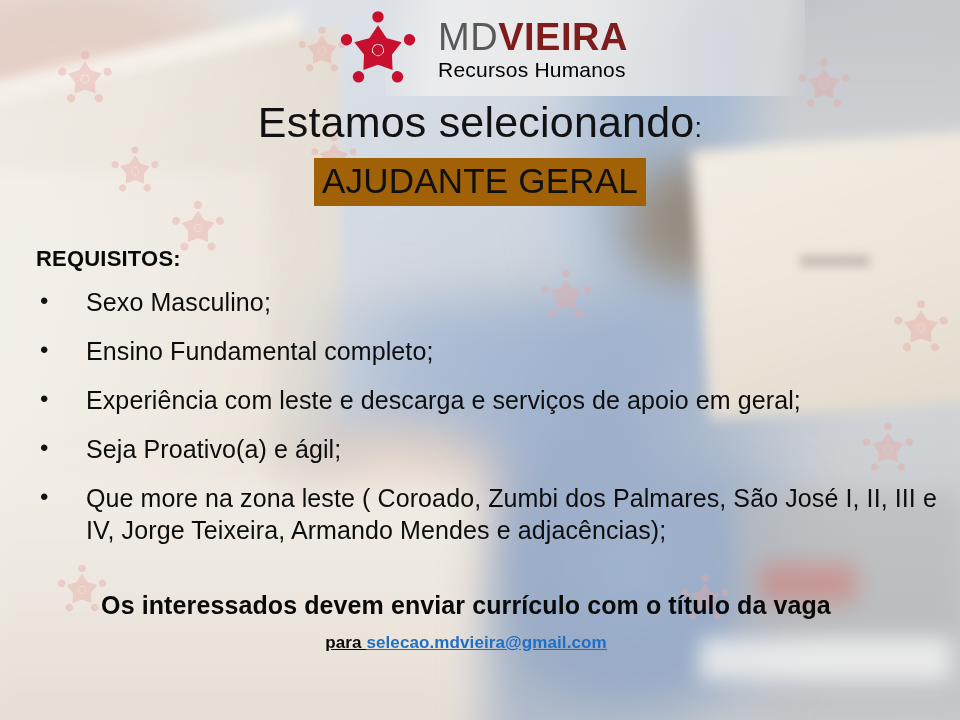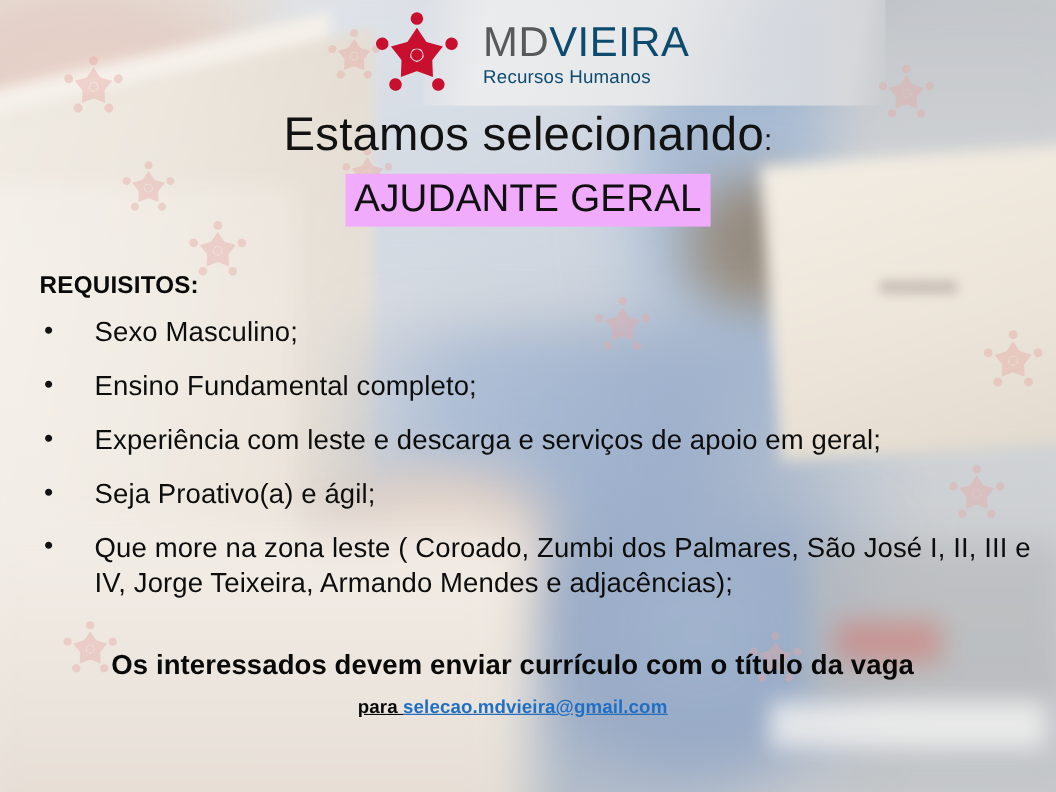--- a/index.html
+++ b/index.html
@@ -142,39 +142,39 @@
     position:absolute; left:0; top:4px; width:960px; height:92px;
     display:flex; justify-content:center; align-items:center; gap:14px;
   }
   .logo-mark { width:92px; height:92px; flex:0 0 auto; }
   .logo-text { display:flex; flex-direction:column; justify-content:center; }
   .logo-name {
     font-size:38px; letter-spacing:.5px; line-height:1.02; color:#404040;
     white-space:nowrap;
   }
   .logo-name .md { font-weight:400; color:#595959; }
-  .logo-name .vieira { font-weight:400; color:#0c4a6e; }
+  .logo-name .vieira { font-weight:700; color:#7f1d1d; }
   .logo-sub {
-    font-size:17px; color:#0c4a6e; font-weight:400;
+    font-size:21px; color:#000000; font-weight:400;
     letter-spacing:.2px; margin-top:1px; white-space:nowrap;
   }
 
   
   .title-main {
     position:absolute; left:0; top:98px; width:960px;
     text-align:center; font-size:43px; font-weight:400; color:#121212;
     letter-spacing:.2px;
   }
   .title-main .colon { font-size:27px; }
   .title-role-wrap {
     position:absolute; left:0; top:158px; width:960px; text-align:center;
   }
   .title-role {
     display:inline-block; font-size:35px; font-weight:400; color:#101010;
-    background:#f0abfc; padding:3px 8px 5px 8px; letter-spacing:.2px;text-align:right;
+    background:#a16207; padding:3px 8px 5px 8px; letter-spacing:.2px;text-align:right;
   }
 
   
   .req-title {
     position:absolute; left:36px; top:246px;
     font-size:22px; font-weight:700; color:#0a0a0a; letter-spacing:.2px;
   }
   .bullets { position:absolute; left:36px; top:286px; width:905px; }
   .bullet { position:relative; display:flex; margin-bottom:17px; }
   .bullet .dot {

